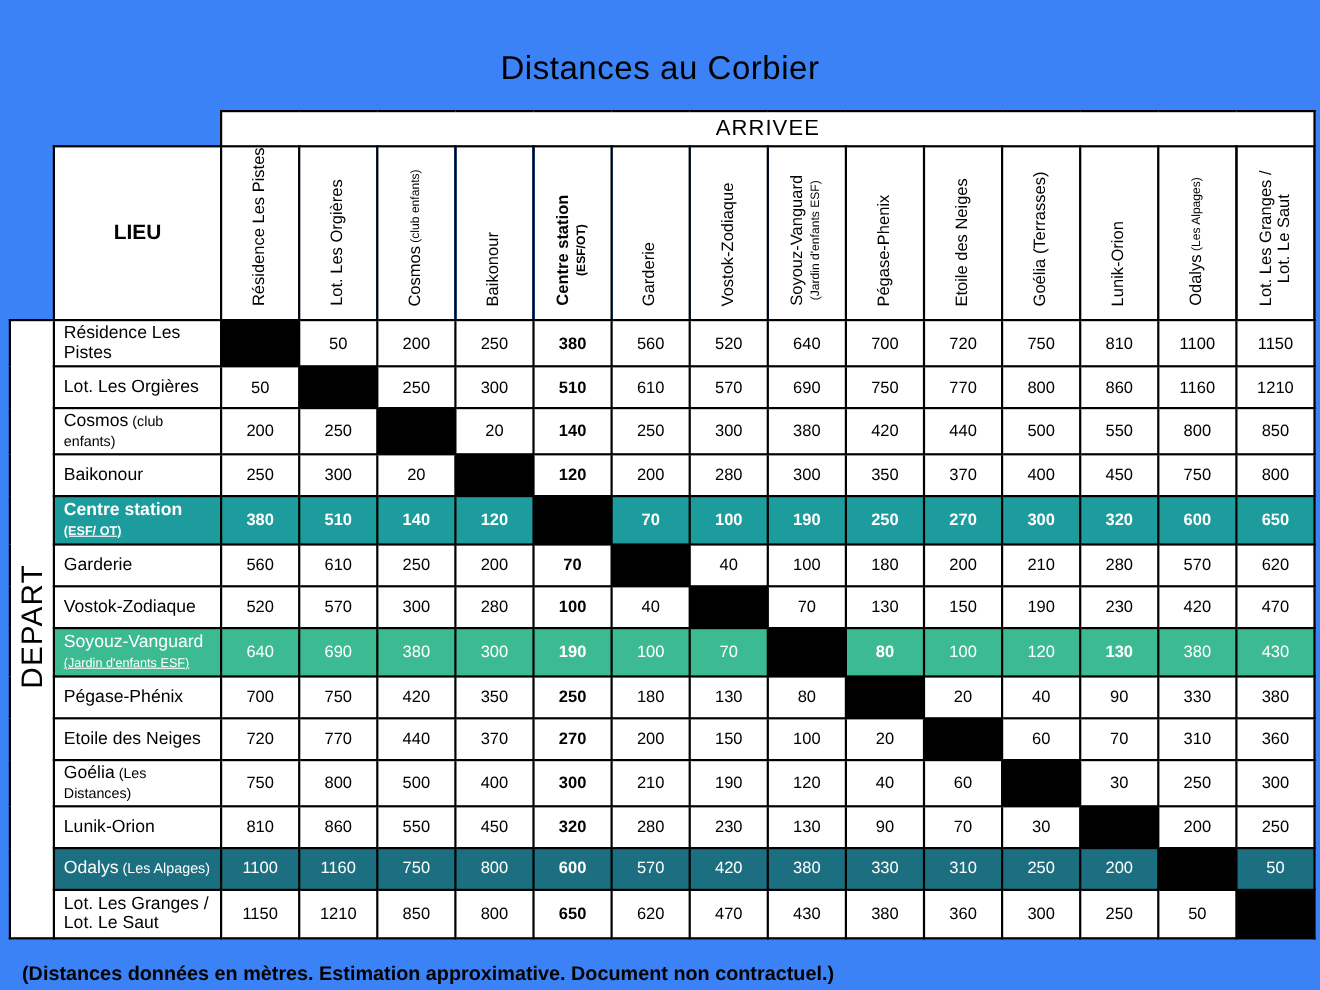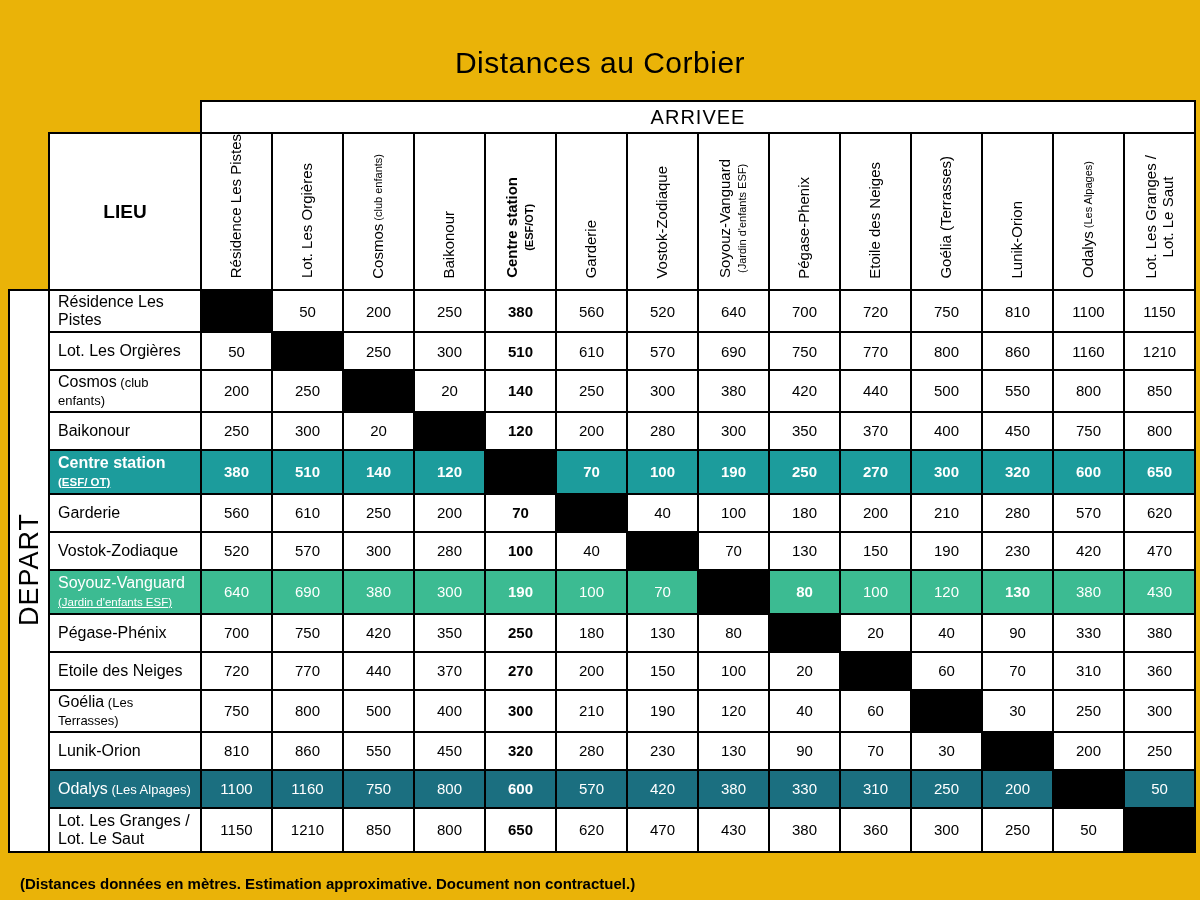--- a/index.html
+++ b/index.html
@@ -1,16 +1,16 @@
 <!DOCTYPE html>
 <html style="--teal: #1C9C9C; --green: #3CBB92; --dark: #1B6F80;"><head>
 <meta charset="utf-8">
 <style>
   html,body{margin:0;padding:0;background:#fff;}
-  .page{position:relative;width:1200px;height:900px;background:#eab308;
+  .page{position:relative;width:1200px;height:900px;background:#3b82f6;
         font-family:"Liberation Sans", sans-serif;color:#000;overflow:hidden;}
   .title{position:absolute;top:46px;left:0;width:100%;text-align:center;
          font-size:30px;letter-spacing:.5px;}
   table{border-collapse:collapse;table-layout:fixed;position:absolute;left:8px;top:100px;padding-left:25px;}
   col.c-dep{width:40px;} col.c-lab{width:152px;} col.c-d{width:71px;}
   td{border:2px solid #000;text-align:center;vertical-align:middle;padding:0;
      font-size:15px;background:#fff;color:#000;}
   td.noborder{border:none;background:transparent;}
   tr.arow{height:32px;}
   .arrivee{font-size:20px;letter-spacing:1px;}
@@ -28,21 +28,21 @@
   .num{font-size:15px;}
   .b{font-weight:bold;}
   .diag{background:#000;}
   tbody tr{height:38px;}
   tbody tr.tall{height:44px;}
   tr.r-teal td{background:var(--teal,#1C9C9C);color:#fff;}
   tr.r-teal td.num{font-weight:bold;}
   tr.r-green td{background:var(--green,#3CBB92);color:#fff;}
   tr.r-dark td{background:var(--dark,#1B6F80);color:#fff;}
   tr.r-teal td.diag,tr.r-green td.diag,tr.r-dark td.diag,td.diag{background:#000;}
-  .footer{position:absolute;left:20px;top:875px;font-size:15px;font-weight:bold;}
+  .footer{position:absolute;left:20px;top:875px;font-size:18px;font-weight:bold;}
 </style>
 </head>
 <body>
 
 <div class="page">
   <div class="title">Distances au Corbier</div>
 
   <table>
     <colgroup>
       <col class="c-dep">
@@ -239,21 +239,21 @@
           <td class="num">150</td>
           <td class="num">100</td>
           <td class="num">20</td>
           <td class="diag"></td>
           <td class="num">60</td>
           <td class="num">70</td>
           <td class="num">310</td>
           <td class="num">360</td>
         </tr>
         <tr>
-          <td class="label">Goélia<span class="sm"> (Les Terrasses)</span></td>
+          <td class="label">Goélia<span class="sm"> (Les Distances)</span></td>
           <td class="num">750</td>
           <td class="num">800</td>
           <td class="num">500</td>
           <td class="num">400</td>
           <td class="num b">300</td>
           <td class="num">210</td>
           <td class="num">190</td>
           <td class="num">120</td>
           <td class="num">40</td>
           <td class="num">60</td>

